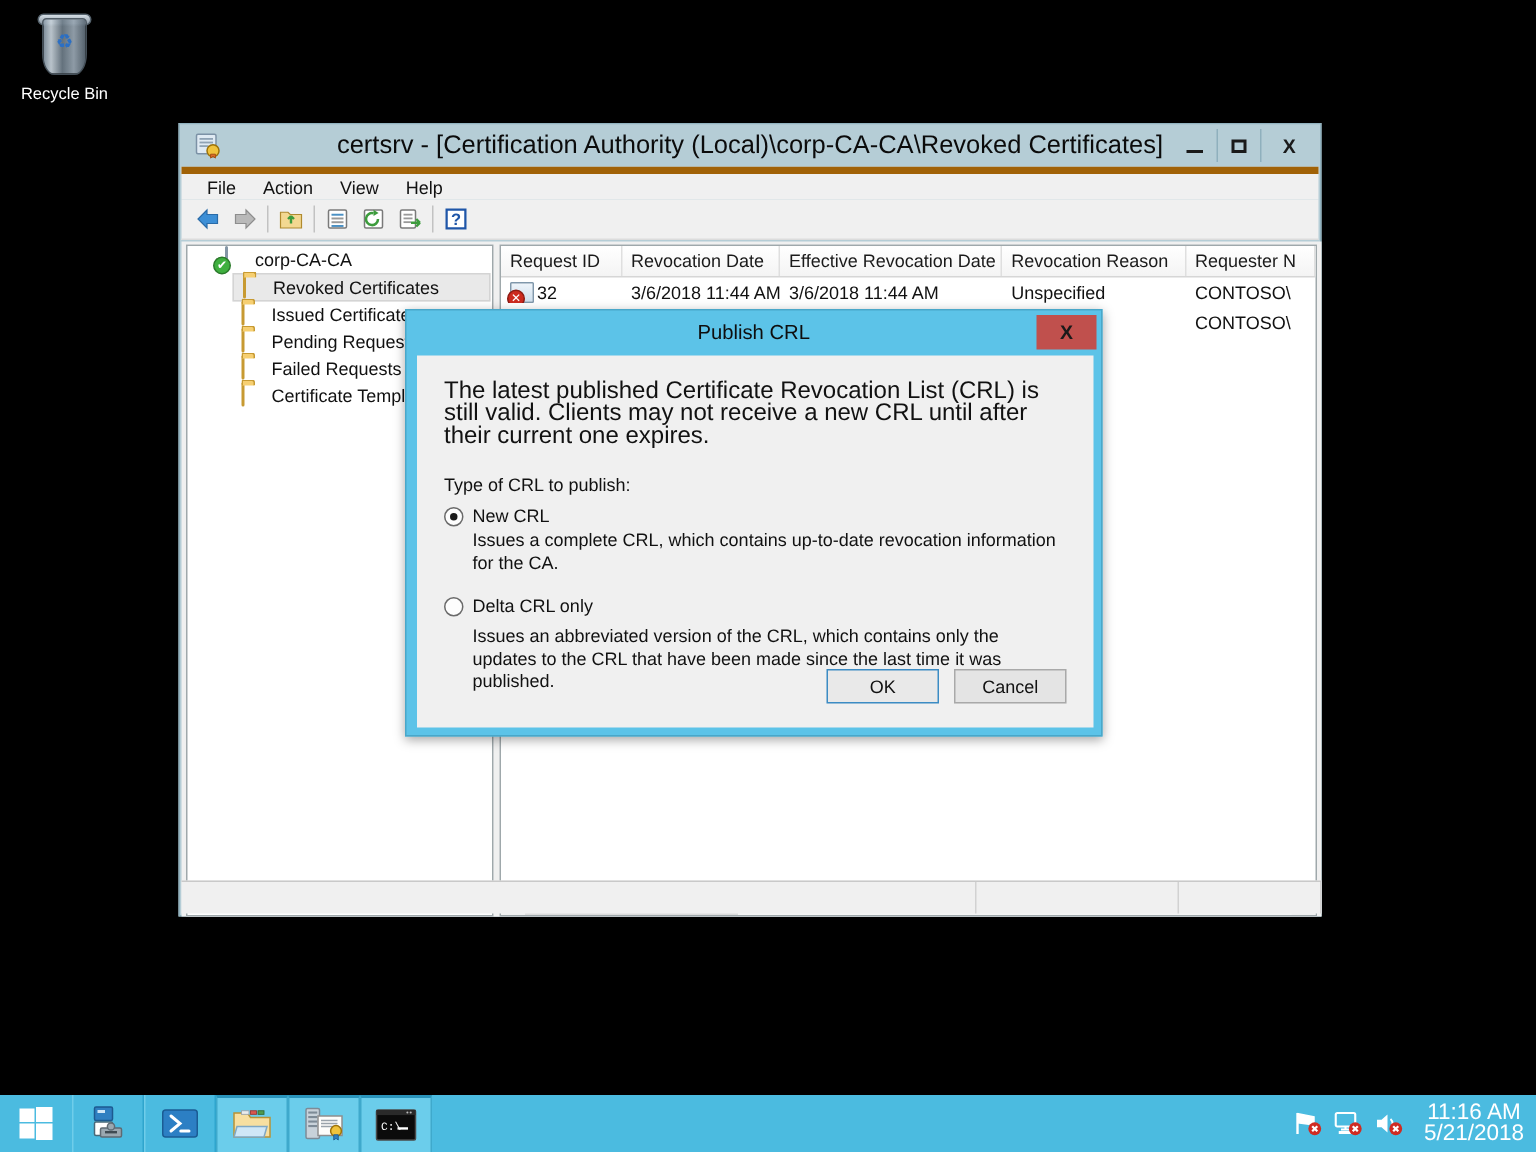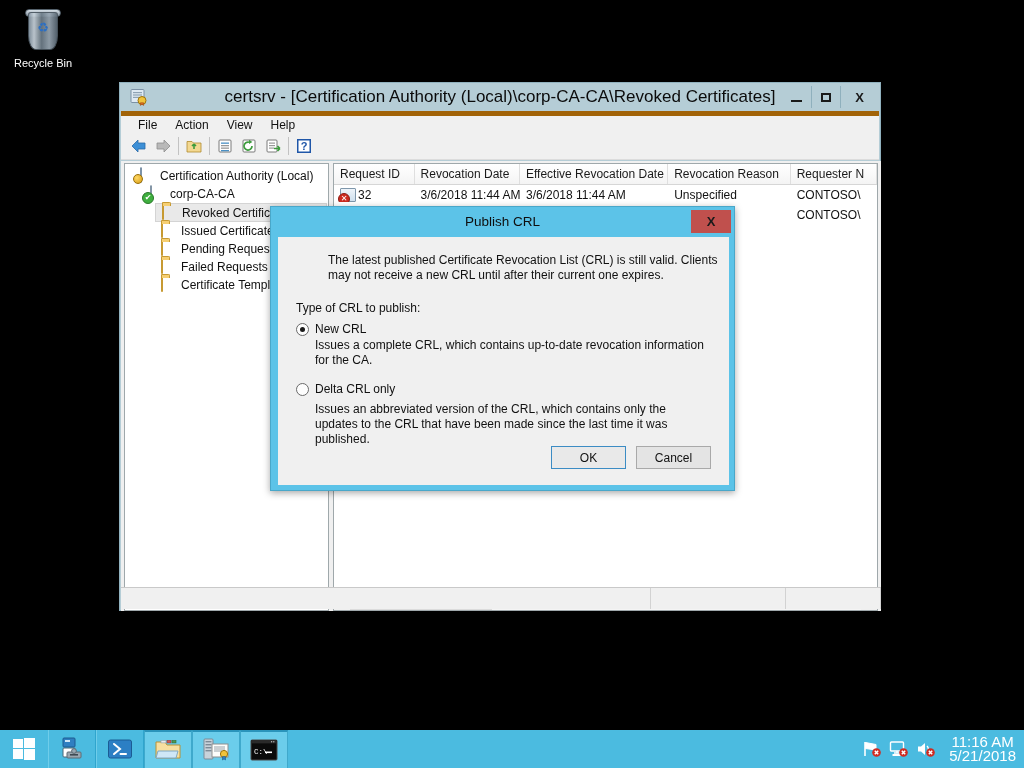--- a/index.html
+++ b/index.html
@@ -292,23 +292,22 @@
     color: #1a1a1a; font-size: 13px; font-weight: bold;
     cursor: default;
   }
   #dlg-body {
     position: absolute; left: 7px; top: 30px;
     width: 451px; height: 248px;
     background: #f0f0f0;
     padding: 16px 18px 0 18px;
   }
   #dlg-intro {
-    font-size: 12px; color: #111; line-height: 15px;
+    font-size: 16px; color: #111; line-height: 15px;
     width: 400px;
-    margin-left: 32px;
   }
   #dlg-type-label {
     font-size: 12px; color: #111; margin-top: 18px;
   }
   .radio-line {
     display: flex; align-items: flex-start;
     margin-top: 7px;
   }
   .radio-ctl {
     width: 13px; height: 13px; border-radius: 50%;
@@ -478,25 +477,20 @@
           <rect x="2.5" y="2.5" width="11" height="11" fill="#ffffff"></rect>
           <text x="8" y="12" font-size="11" font-family="Liberation Sans, sans-serif" fill="#1f56a8" text-anchor="middle" font-weight="bold">?</text>
         </svg>
       </div>
     </div>
 
     <div id="mmc-content">
 
       <div id="tree-pane">
 
-        <div class="tree-row" style="margin-top:3px;">
-          <span class="tw-arrow"></span>
-          <span class="ticon"><span class="ca-root-ic"></span></span>
-          <span>Certification Authority (Local)</span>
-        </div>
 
         <div class="tree-row lvl1">
           <span class="tw-arrow">▴</span>
           <span class="ticon"><span class="ca-srv-ic"></span></span>
           <span>corp-CA-CA</span>
         </div>
 
         <div class="tree-row selected">
           <span class="ticon"><span class="folder-ic"></span></span>
           <span>Revoked Certificates</span>

